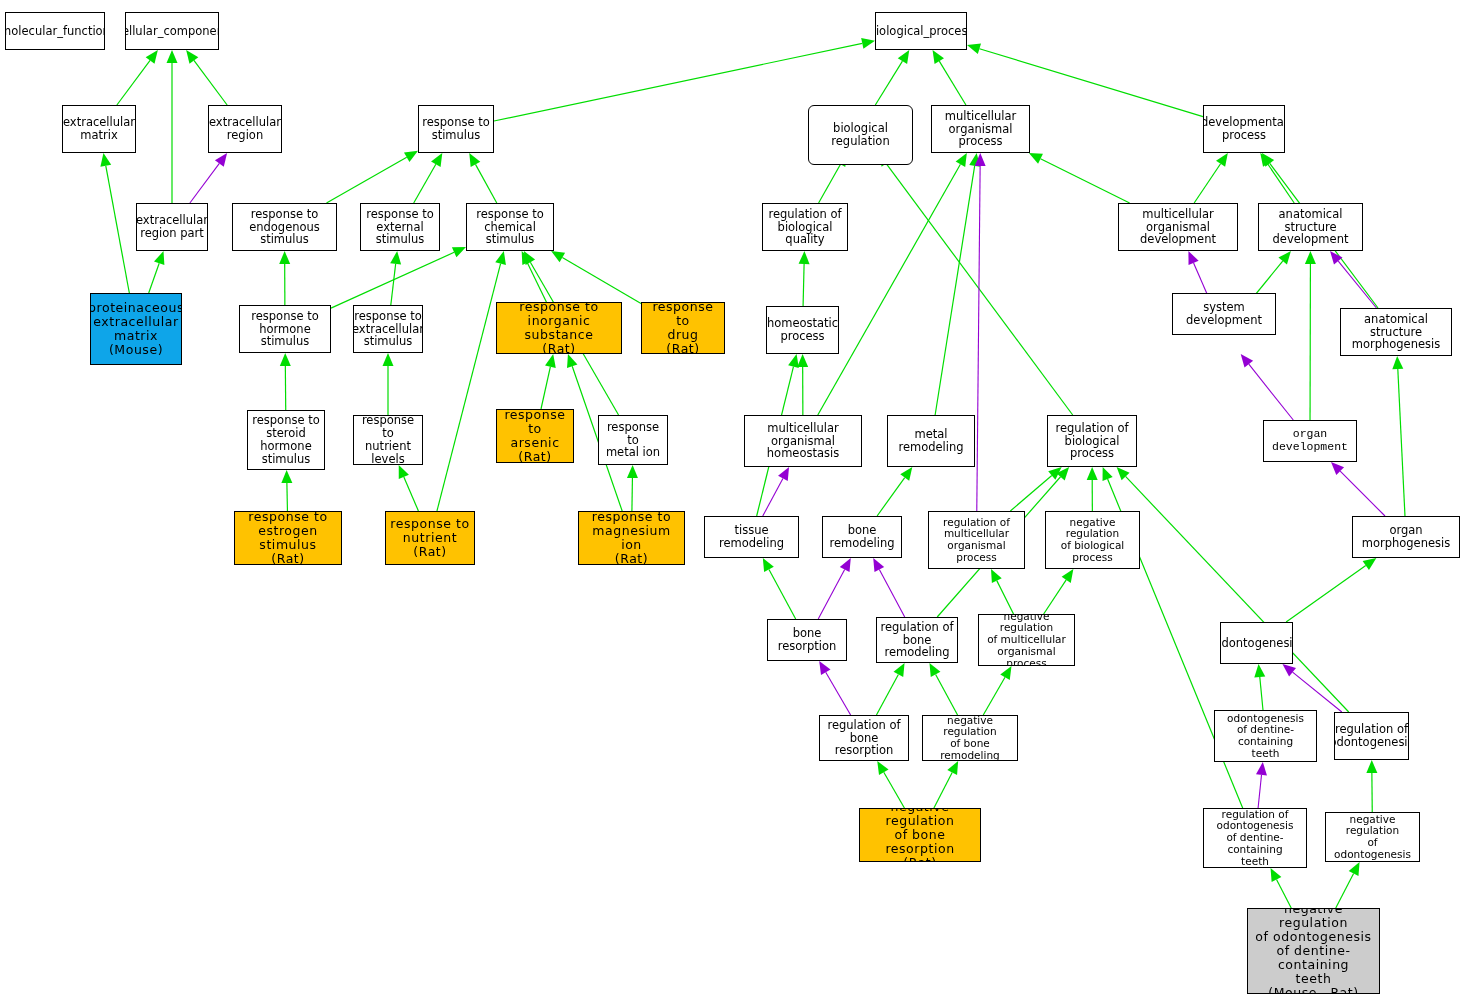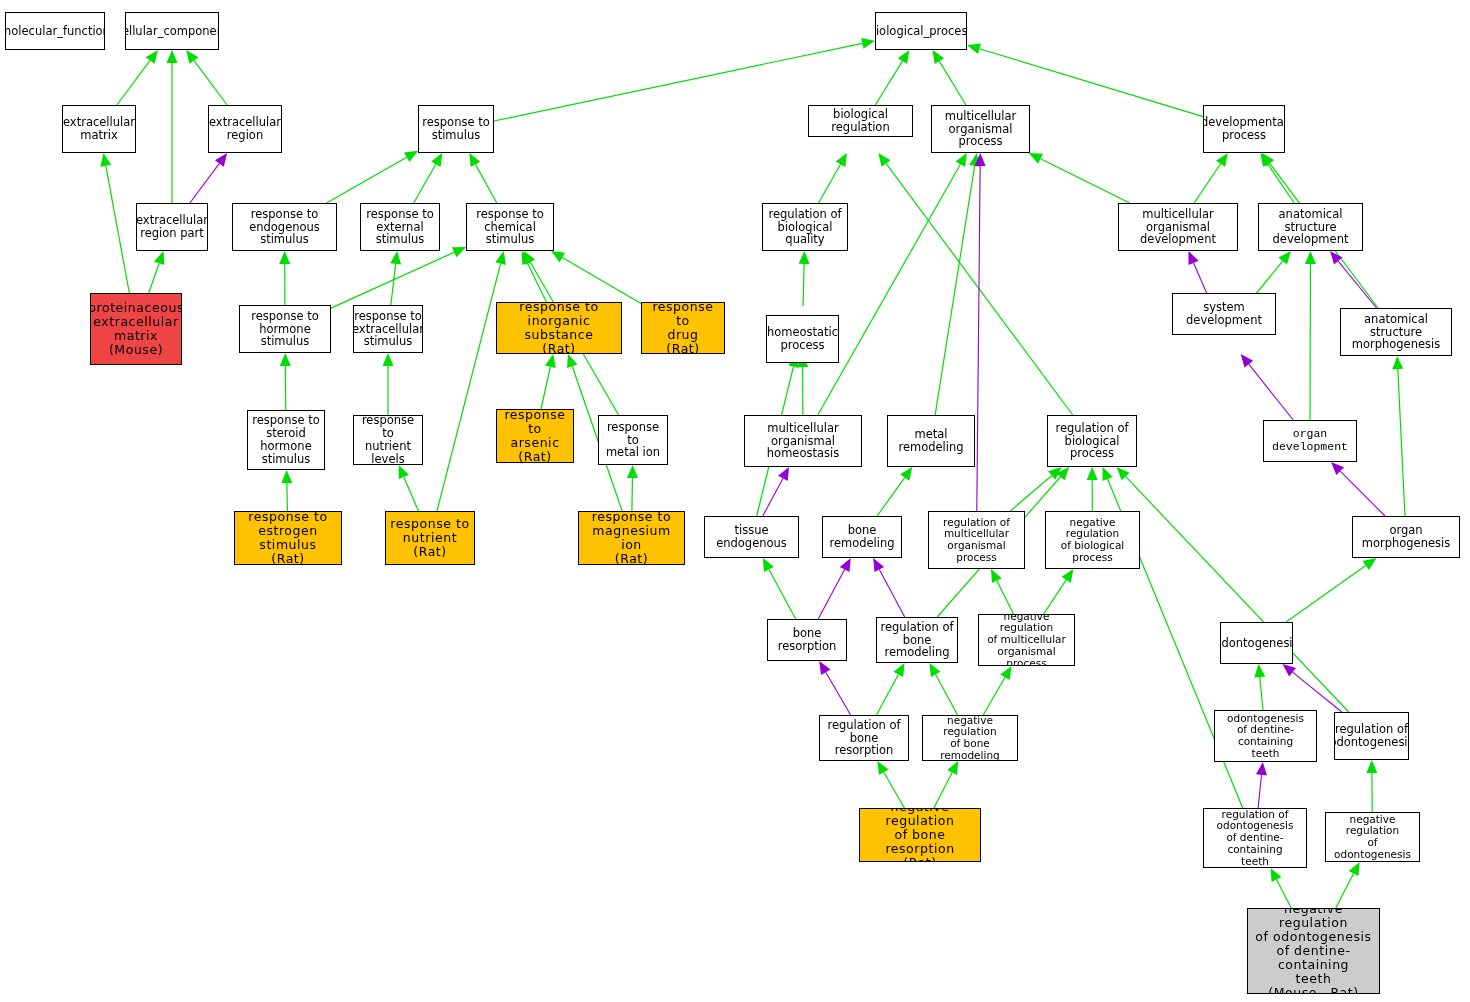--- a/index.html
+++ b/index.html
@@ -15,21 +15,21 @@
     align-items:center;
     justify-content:center;
     text-align:center;
     color:#000000;
     line-height:1.12;
     overflow:hidden;
   }
   .node .lbl{display:block;padding:0 2px;white-space:pre-line;}
   .n-white{background:#ffffff;}
   .n-yellow{background:#FFC200;}
-  .n-blue{background:#ef4444;}
+  .n-blue{background:#0ea5e9;}
   .n-grey{background:#CCCCCC;}
   .fs10{font-size:10.5px;}
   .fs11{font-size:11.5px;}
   .fs12{font-size:12.5px;}
   .sp{letter-spacing:.55px;}
 </style>
 </head>
 <body>
 
 <div id="canvas">
@@ -334,21 +334,21 @@
 matrix</span>
       </div>
       <div class="node n-white fs11" style="left: 208px; top: 105px; width: 74px; height: 48px;">
         <span class="lbl">extracellular
 region</span>
       </div>
       <div class="node n-white fs11" style="left: 418px; top: 105px; width: 76px; height: 48px;">
         <span class="lbl">response to
 stimulus</span>
       </div>
-      <div class="node n-white fs11" style="left: 808px; top: 105px; width: 105px; height: 32px;">
+      <div class="node n-white fs11" style="left: 808px; top: 105px; width: 105px; height: 60px; border-radius: 6px;">
         <span class="lbl">biological regulation</span>
       </div>
       <div class="node n-white fs11" style="left: 931px; top: 105px; width: 99px; height: 48px;">
         <span class="lbl">multicellular
 organismal process</span>
       </div>
       <div class="node n-white fs11" style="left: 1203px; top: 105px; width: 82px; height: 48px;">
         <span class="lbl">developmental
 process</span>
       </div>
@@ -398,21 +398,21 @@
       <div class="node n-yellow fs12 sp" style="left: 496px; top: 302px; width: 126px; height: 52px;">
         <span class="lbl">response to
 inorganic substance
 (Rat)</span>
       </div>
       <div class="node n-yellow fs12 sp" style="left: 641px; top: 302px; width: 84px; height: 52px;">
         <span class="lbl">response to
 drug
 (Rat)</span>
       </div>
-      <div class="node n-white fs11" style="left: 766px; top: 306px; width: 73px; height: 48px; margin-top: 9px;">
+      <div class="node n-white fs11" style="left: 766px; top: 306px; width: 73px; height: 48px;">
         <span class="lbl">homeostatic
 process</span>
       </div>
       <div class="node n-white fs11" style="left: 1172px; top: 293px; width: 104px; height: 42px;">
         <span class="lbl">system development</span>
       </div>
       <div class="node n-white fs11" style="left: 1340px; top: 308px; width: 112px; height: 48px;">
         <span class="lbl">anatomical structure
 morphogenesis</span>
       </div>
@@ -457,21 +457,21 @@
         <span class="lbl">response to
 nutrient
 (Rat)</span>
       </div>
       <div class="node n-yellow fs12 sp" style="left: 578px; top: 511px; width: 107px; height: 54px;">
         <span class="lbl">response to
 magnesium ion
 (Rat)</span>
       </div>
       <div class="node n-white fs11" style="left: 704px; top: 516px; width: 95px; height: 42px;">
-        <span class="lbl">tissue endogenous</span>
+        <span class="lbl">tissue remodeling</span>
       </div>
       <div class="node n-white fs11" style="left: 822px; top: 516px; width: 80px; height: 42px;">
         <span class="lbl">bone remodeling</span>
       </div>
       <div class="node n-white fs10" style="left: 928px; top: 511px; width: 97px; height: 58px;">
         <span class="lbl">regulation of
 multicellular
 organismal process</span>
       </div>
       <div class="node n-white fs10" style="left: 1045px; top: 511px; width: 95px; height: 58px;">

